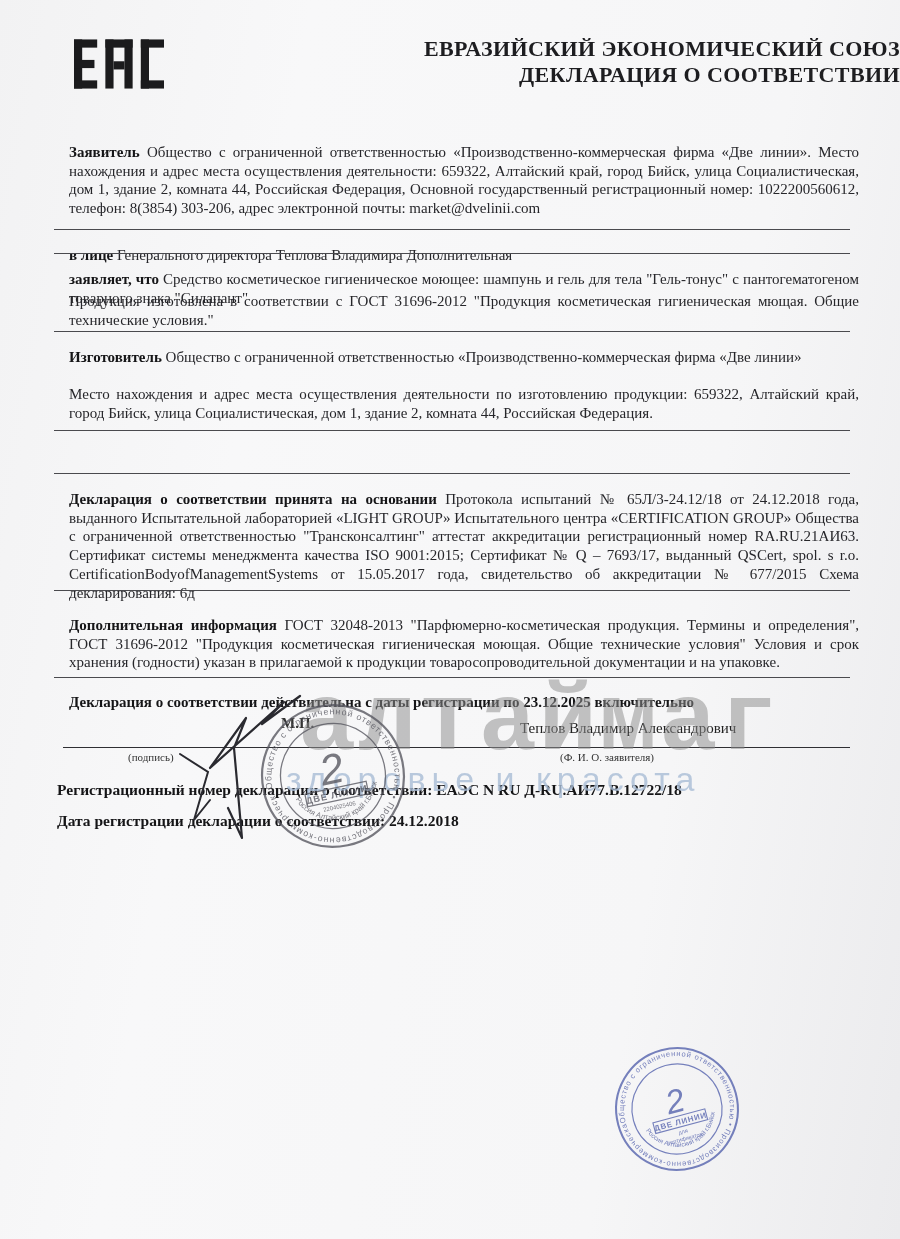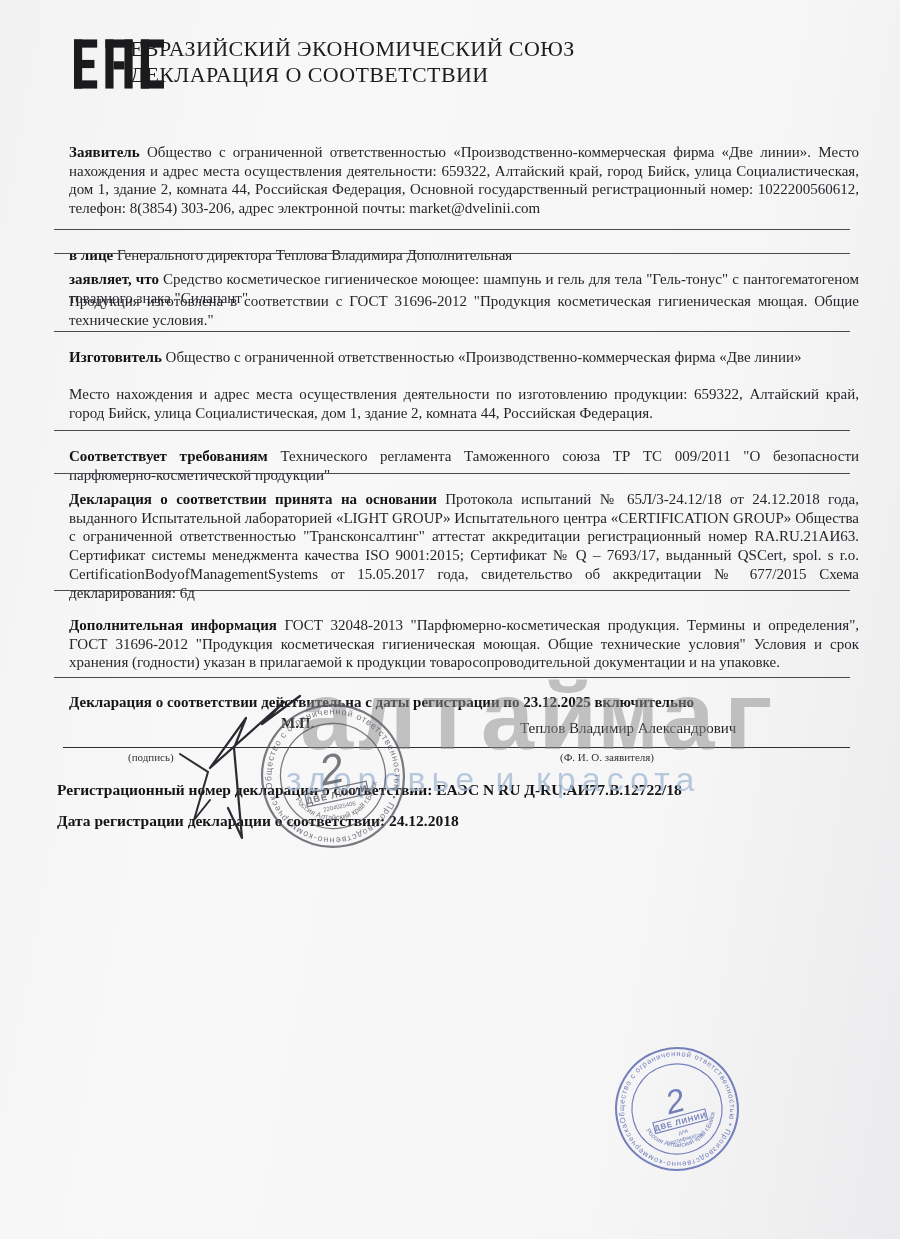--- a/index.html
+++ b/index.html
@@ -1,22 +1,22 @@
 <!DOCTYPE html>
 <html lang="ru"><head>
 <meta charset="utf-8">
 <style>
   html,body{margin:0;padding:0;background:#dcdcde;}
   .page{
     position:relative;width:900px;height:1239px;overflow:hidden;
     background:linear-gradient(100deg,#f2f2f3 0%,#f8f8f9 28%,#f6f6f7 72%,#ebebed 100%);
     font-family:"Liberation Serif", serif;color:#26262a;
   }
-  .title-line{position:absolute;left:130px;width:770px;text-align:left;
-    font-weight:normal;font-size:22px;letter-spacing:.4px;color:#1d1d20;}
+  .title-line{position:absolute;left:130px;width:770px;text-align:right;
+    font-weight:bold;font-size:22px;letter-spacing:.4px;color:#1d1d20;}
   .para{position:absolute;left:57px;width:790px;margin:12px;
     font-size:15px;line-height:18.7px;text-align:justify;}
   .b{font-weight:bold;color:#151517;}
   .rule{position:absolute;left:54px;width:796px;height:0;border-top:1.3px solid #4a4a4e;}
   .smallcap{position:absolute;font-size:11px;color:#333;text-align:right;}
   .boldline{font-weight:bold;color:#151517;font-family:Liberation Serif, serif;}
   .wm1{position:absolute;left:298px;top:668px;font-family:Liberation Mono, monospace;
     font-weight:bold;font-size:97px;letter-spacing:2px;color:#8f8f8f;opacity:.52;
     z-index:4;pointer-events:none;}
   .wm2{position:absolute;left:286px;top:760px;font-family:"Liberation Sans",sans-serif;
@@ -59,21 +59,20 @@
   <div class="rule" style="top:253px"></div>
 
   <p class="para" style="top:258px"><span class="b">заявляет, что</span> <span>Средство косметическое гигиеническое моющее: шампунь и гель для тела "Гель-тонус" с пантогематогеном товарного знака "Силапант"</span></p>
   <p class="para" style="top:280px"><span>Продукция изготовлена в соответствии с ГОСТ 31696-2012 "Продукция косметическая гигиеническая мющая. Общие технические условия."</span></p>
   <div class="rule" style="top:331px"></div>
 
   <p class="para" style="top:336px"><span class="b">Изготовитель</span> <span>Общество с ограниченной ответственностью «Производственно-коммерческая фирма «Две линии»</span></p>
   <p class="para" style="top:373px"><span>Место нахождения и адрес места осуществления деятельности по изготовлению продукции: 659322, Алтайский край, город Бийск, улица Социалистическая, дом 1, здание 2, комната 44, Российская Федерация.</span></p>
   <div class="rule" style="top:430px"></div>
 
-  <p class="para" style="top:435px"><span class="b">Соответствует требованиям</span> <span>Технического регламента Таможенного союза ТР ТС 009/2011 "О безопасности парфюмерно-косметической продукции"</span></p>
   <div class="rule" style="top:473px"></div>
 
   <p class="para" style="top:478px"><span class="b">Декларация о соответствии принята на основании</span> <span>Протокола испытаний № 65Л/3-24.12/18 от 24.12.2018 года, выданного Испытательной лабораторией «LIGHT GROUP» Испытательного центра «CERTIFICATION GROUP» Общества с ограниченной ответственностью "Трансконсалтинг" аттестат аккредитации регистрационный номер RA.RU.21АИ63. Сертификат системы менеджмента качества ISO 9001:2015; Сертификат № Q – 7693/17, выданный QSCert, spol. s r.o. CertificationBodyofManagementSystems от 15.05.2017 года, свидетельство об аккредитации № 677/2015 Схема декларирования: 6д</span></p>
   <div class="rule" style="top:590px"></div>
 
   <p class="para" style="top:604px"><span class="b">Дополнительная информация</span> <span>ГОСТ 32048-2013 "Парфюмерно-косметическая продукция. Термины и определения", ГОСТ 31696-2012 "Продукция косметическая гигиеническая моющая. Общие технические условия" Условия и срок хранения (годности) указан в прилагаемой к продукции товаросопроводительной документации и на упаковке.</span></p>
   <div class="rule" style="top:677px"></div>
 
   <p class="para boldline" style="top:681px"><span>Декларация о соответствии действительна с даты регистрации по 23.12.2025 включительно</span></p>
 

